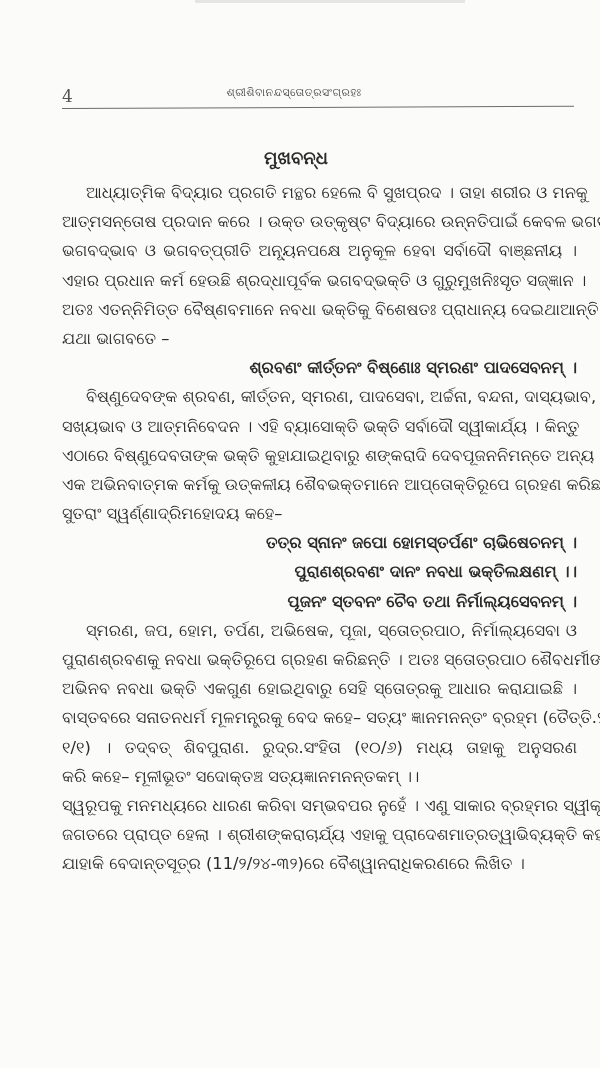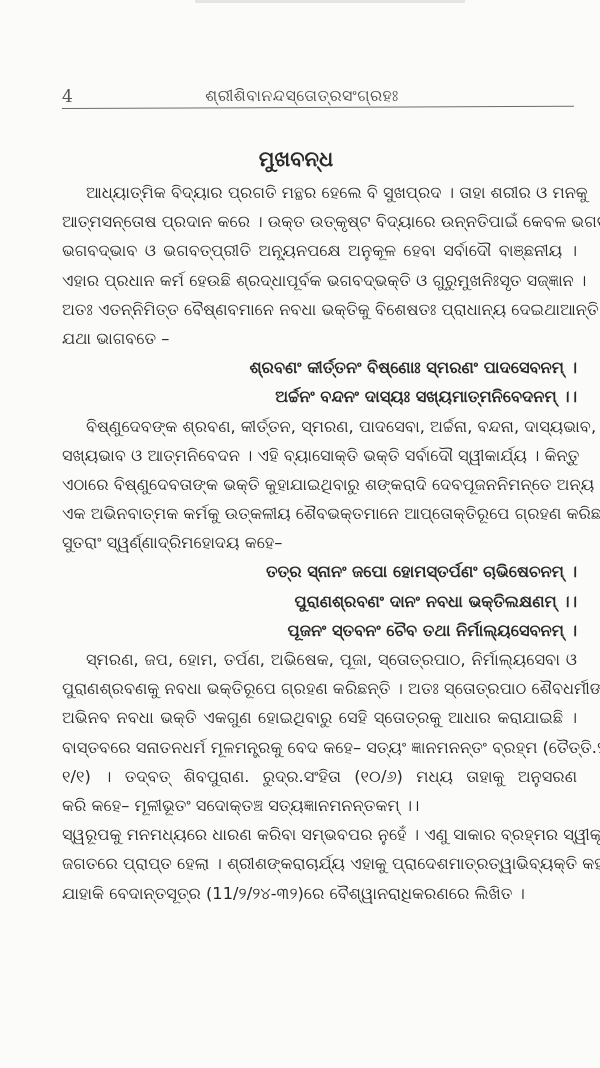--- a/index.html
+++ b/index.html
@@ -26,45 +26,45 @@
   .page-number {
     position: absolute;
     left: 62px;
     top: 86px;
     font-family: "DejaVu Serif", serif;
     font-size: 17px;
     color: #555;
   }
   .running-header {
     position: absolute;
-    left: 16px;
+    left: 8px;
     width: 572px;
     top: 86px;
     text-align: center;
-    font-size: 16px;
+    font-size: 11px;
     color: #4a4a4a;
     letter-spacing: 0.5px;
   }
   .header-rule {
     position: absolute;
     left: 62px;
     top: 108px;
     width: 512px;
     height: 0;
     border-top: 1.5px solid #6c6c6c;
     transform: rotate(-0.25deg);
     transform-origin: left center;
   }
   .section-title {
     position: absolute;
     left: 0;
     width: 592px;
     top: 147px;
     text-align: center;
-    font-size: 21px;
+    font-size: 18px;
     font-weight: bold;
     color: #2a2a2a;
   }
   .content {
     position: absolute;
     left: 62px;
     top: 178px;
     width: 515px;
     font-size: 16.3px;
     line-height: 29.2px;
@@ -108,21 +108,20 @@
 <div class="content">
 
   <span class="line indent">ଆଧ୍ୟାତ୍ମିକ ବିଦ୍ୟାର ପ୍ରଗତି ମନ୍ଥର ହେଲେ ବି ସୁଖପ୍ରଦ । ତାହା ଶରୀର ଓ ମନକୁ</span>
   <span class="line">ଆତ୍ମସନ୍ତୋଷ ପ୍ରଦାନ କରେ । ଉକ୍ତ ଉତ୍କୃଷ୍ଟ ବିଦ୍ୟାରେ ଉନ୍ନତିପାଇଁ କେବଳ ଭଗବଦ୍‌ବିଶ୍ୱାସ,</span>
   <span class="line">ଭଗବଦ୍‌ଭାବ ଓ ଭଗବତ୍‌ପ୍ରୀତି  ଅନ୍ୟୂନପକ୍ଷେ ଅନୁକୂଳ ହେବା ସର୍ବାଦୌ ବାଞ୍ଛନୀୟ ।</span>
   <span class="line">ଏହାର ପ୍ରଧାନ କର୍ମ ହେଉଛି ଶ୍ରଦ୍ଧାପୂର୍ବକ ଭଗବଦ୍‌ଭକ୍ତି ଓ ଗୁରୁମୁଖନିଃସୃତ ସଜ୍ଜ୍ଞାନ ।</span>
   <span class="line">ଅତଃ ଏତନ୍ନିମିତ୍ତ ବୈଷ୍ଣବମାନେ ନବଧା ଭକ୍ତିକୁ ବିଶେଷତଃ ପ୍ରାଧାନ୍ୟ ଦେଇଥାଆନ୍ତି ।</span>
   <span class="line last">ଯଥା ଭାଗବତେ –</span>
 
   <span class="verse">ଶ୍ରବଣଂ କୀର୍ତ୍ତନଂ ବିଷ୍ଣୋଃ ସ୍ମରଣଂ ପାଦସେବନମ୍ ।</span>
-  <span class="verse v2">ଅର୍ଚ୍ଚନଂ ବନ୍ଦନଂ ଦାସ୍ୟଃ ସଖ୍ୟମାତ୍ମନିବେଦନମ୍ ।।</span>
 
   <span class="line indent">ବିଷ୍ଣୁଦେବଙ୍କ ଶ୍ରବଣ, କୀର୍ତ୍ତନ, ସ୍ମରଣ, ପାଦସେବା, ଅର୍ଚ୍ଚନା, ବନ୍ଦନା, ଦାସ୍ୟଭାବ,</span>
   <span class="line">ସଖ୍ୟଭାବ ଓ ଆତ୍ମନିବେଦନ । ଏହି ବ୍ୟାସୋକ୍ତି ଭକ୍ତି ସର୍ବାଦୌ ସ୍ୱୀକାର୍ଯ୍ୟ । କିନ୍ତୁ</span>
   <span class="line">ଏଠାରେ ବିଷ୍ଣୁଦେବତାଙ୍କ ଭକ୍ତି କୁହାଯାଇଥିବାରୁ ଶଙ୍କରାଦି ଦେବପୂଜନନିମନ୍ତେ ଅନ୍ୟ</span>
   <span class="line">ଏକ ଅଭିନବାତ୍ମକ କର୍ମକୁ ଉତ୍କଳୀୟ ଶୈବଭକ୍ତମାନେ ଆପ୍ତୋକ୍ତିରୂପେ ଗ୍ରହଣ କରିଛନ୍ତି ।</span>
   <span class="line last">ସୁତରାଂ ସ୍ୱର୍ଣ୍ଣାଦ୍ରିମହୋଦୟ କହେ–</span>
 
   <span class="verse">ତତ୍ର ସ୍ନାନଂ ଜପୋ ହୋମସ୍ତର୍ପଣଂ ଚାଭିଷେଚନମ୍ ।</span>
   <span class="verse">ପୁରାଣଶ୍ରବଣଂ ଦାନଂ ନବଧା ଭକ୍ତିଲକ୍ଷଣମ୍ ।।</span>
   <span class="verse">ପୂଜନଂ ସ୍ତବନଂ ଚୈବ ତଥା ନିର୍ମାଲ୍ୟସେବନମ୍ ।</span>

